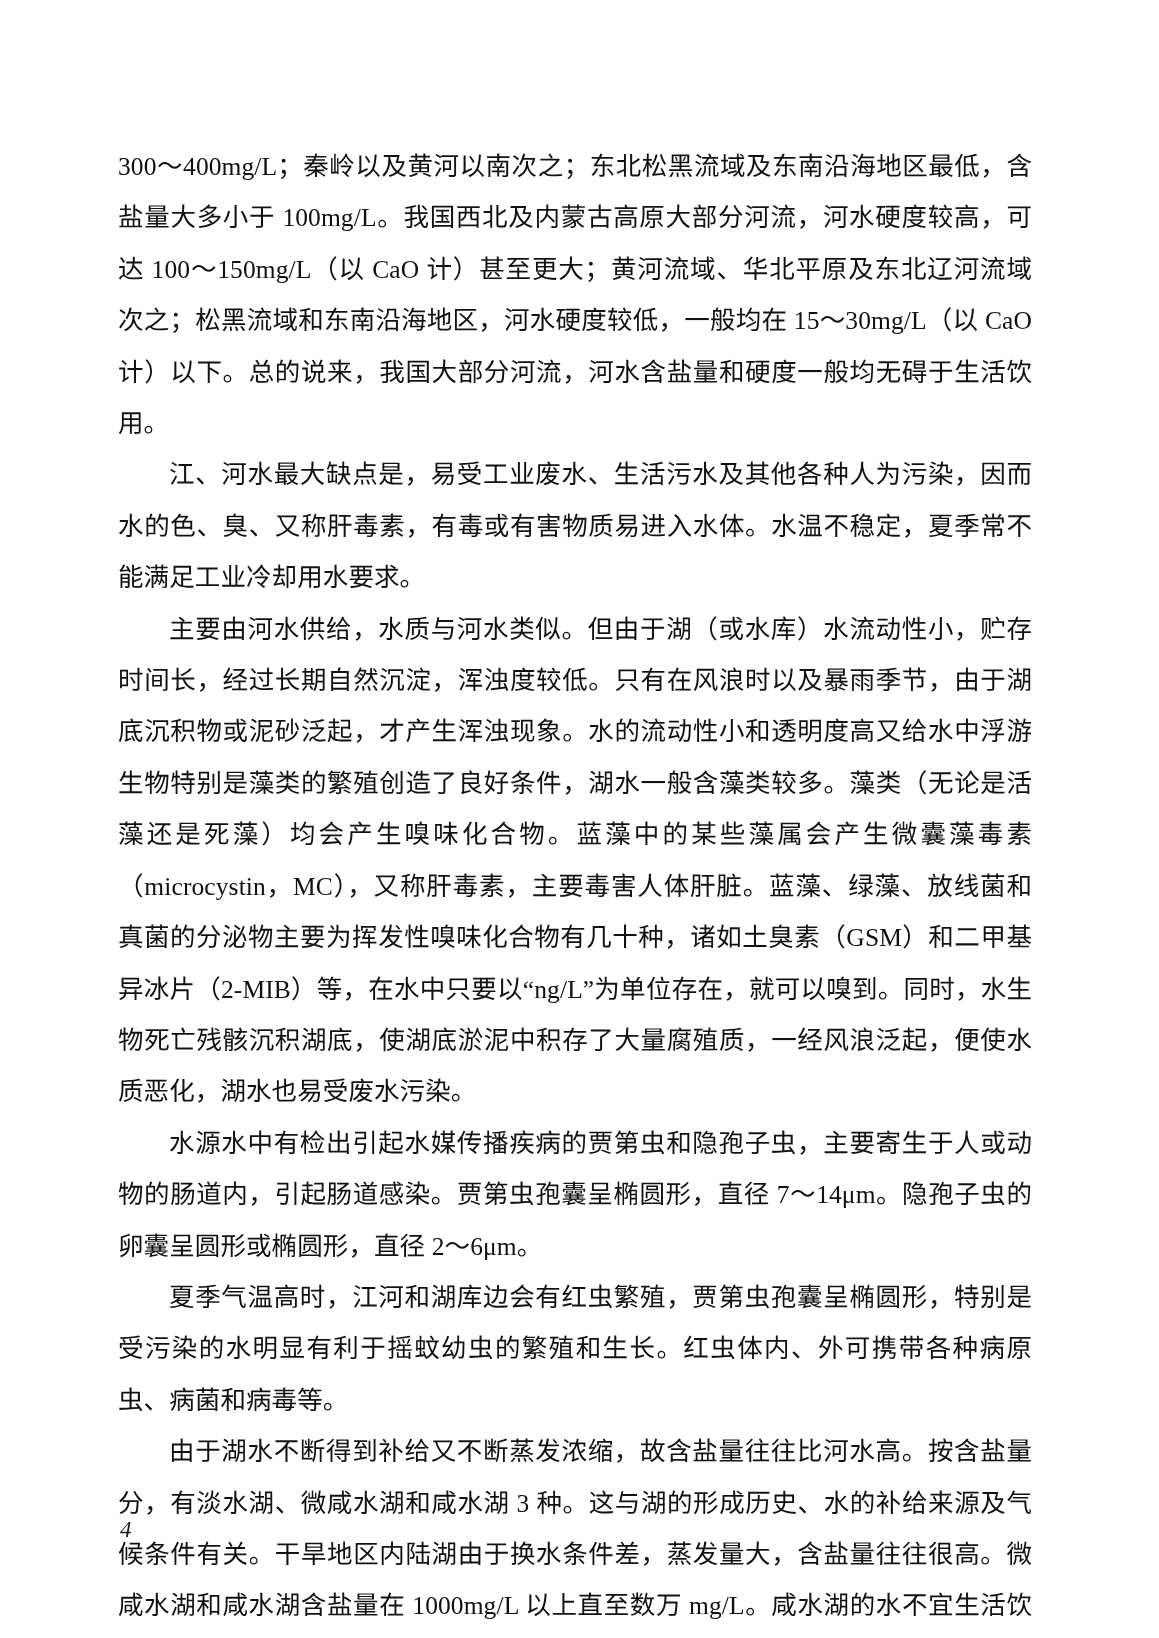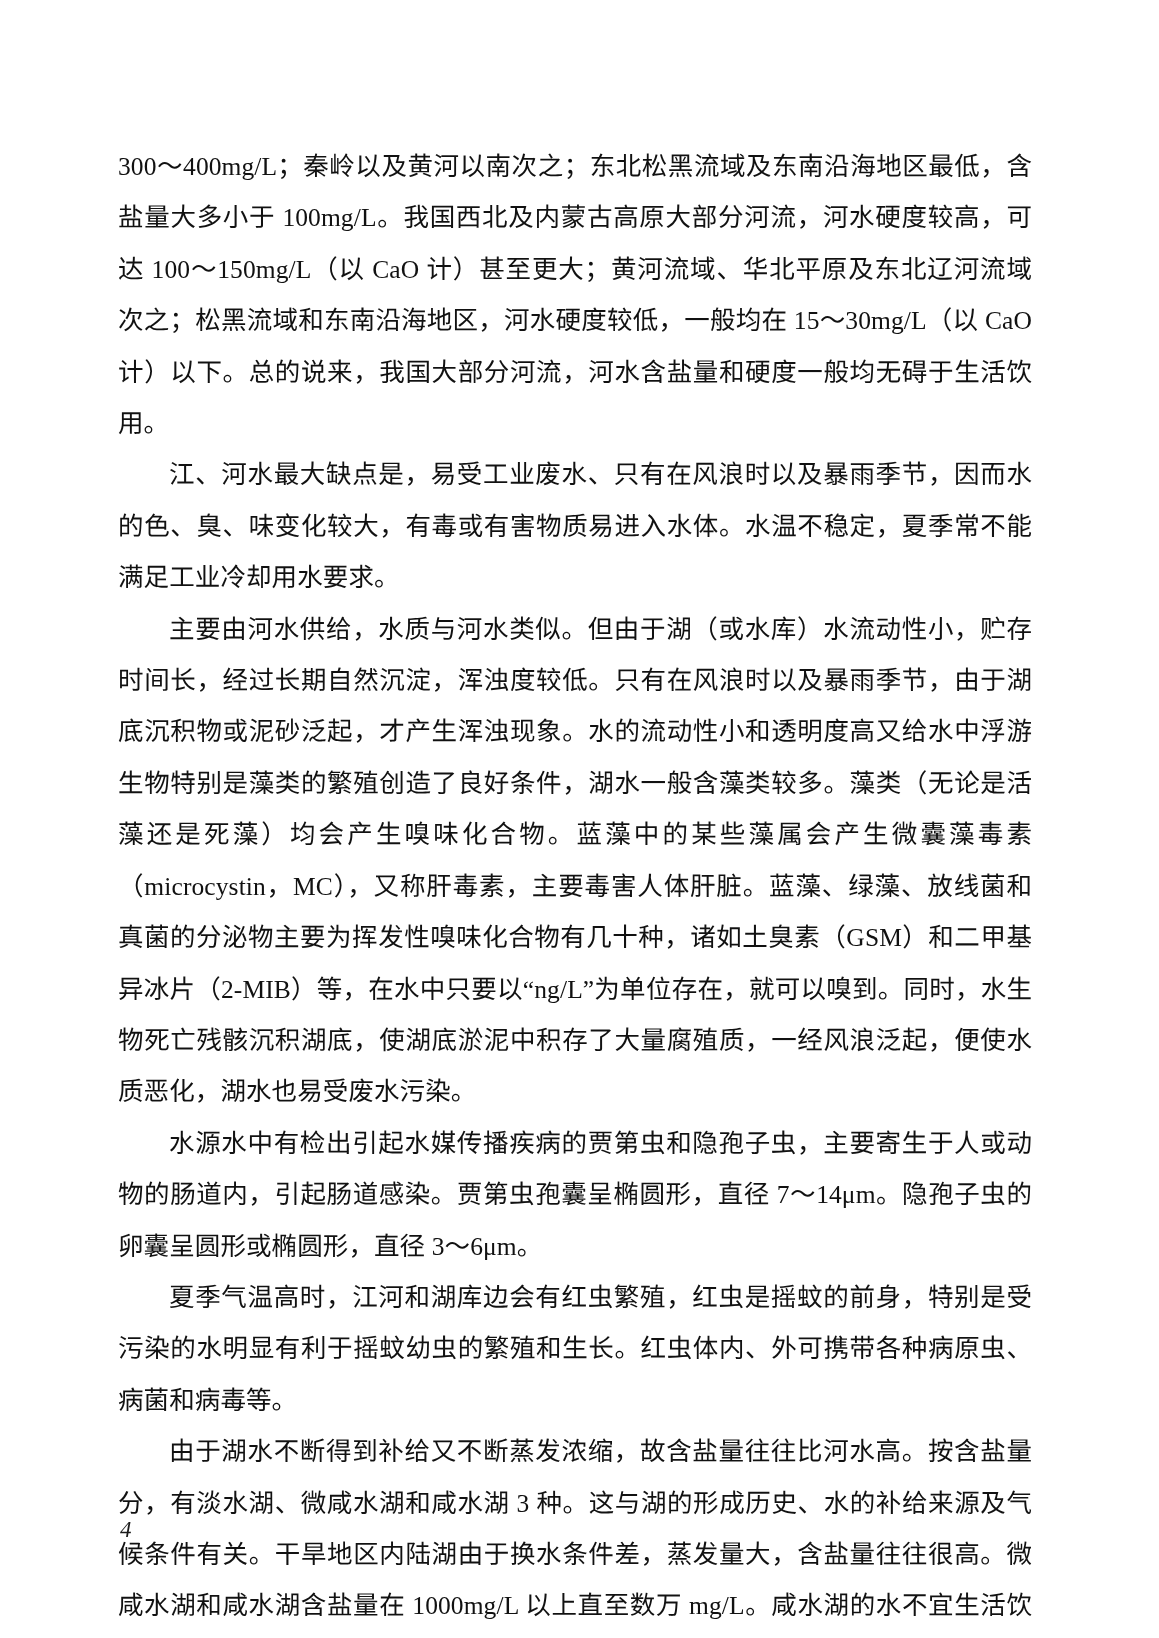--- a/index.html
+++ b/index.html
@@ -50,28 +50,28 @@
 </style>
 </head>
 <body>
 
 <div class="page">
 
   <div class="text-block">
 
     <p class="para">300〜400mg/L；秦岭以及黄河以南次之；东北松黑流域及东南沿海地区最低，含盐量大多小于 100mg/L。我国西北及内蒙古高原大部分河流，河水硬度较高，可达 100〜150mg/L（以 CaO 计）甚至更大；黄河流域、华北平原及东北辽河流域次之；松黑流域和东南沿海地区，河水硬度较低，一般均在 15〜30mg/L（以 CaO 计）以下。总的说来，我国大部分河流，河水含盐量和硬度一般均无碍于生活饮用。</p>
 
-    <p class="para indent">江、河水最大缺点是，易受工业废水、只有在风浪时以及暴雨季节，因而水的色、臭、味变化较大，有毒或有害物质易进入水体。水温不稳定，夏季常不能满足工业冷却用水要求。</p>
+    <p class="para indent">江、河水最大缺点是，易受工业废水、生活污水及其他各种人为污染，因而水的色、臭、又称肝毒素，有毒或有害物质易进入水体。水温不稳定，夏季常不能满足工业冷却用水要求。</p>
 
 
     <p class="para indent">主要由河水供给，水质与河水类似。但由于湖（或水库）水流动性小，贮存时间长，经过长期自然沉淀，浑浊度较低。只有在风浪时以及暴雨季节，由于湖底沉积物或泥砂泛起，才产生浑浊现象。水的流动性小和透明度高又给水中浮游生物特别是藻类的繁殖创造了良好条件，湖水一般含藻类较多。藻类（无论是活藻还是死藻）均会产生嗅味化合物。蓝藻中的某些藻属会产生微囊藻毒素（microcystin，MC），又称肝毒素，主要毒害人体肝脏。蓝藻、绿藻、放线菌和真菌的分泌物主要为挥发性嗅味化合物有几十种，诸如土臭素（GSM）和二甲基异冰片（2-MIB）等，在水中只要以“ng/L”为单位存在，就可以嗅到。同时，水生物死亡残骸沉积湖底，使湖底淤泥中积存了大量腐殖质，一经风浪泛起，便使水质恶化，湖水也易受废水污染。</p>
 
-    <p class="para indent">水源水中有检出引起水媒传播疾病的贾第虫和隐孢子虫，主要寄生于人或动物的肠道内，引起肠道感染。贾第虫孢囊呈椭圆形，直径 7〜14μm。隐孢子虫的卵囊呈圆形或椭圆形，直径 3〜6μm。</p>
+    <p class="para indent">水源水中有检出引起水媒传播疾病的贾第虫和隐孢子虫，主要寄生于人或动物的肠道内，引起肠道感染。贾第虫孢囊呈椭圆形，直径 7〜14μm。隐孢子虫的卵囊呈圆形或椭圆形，直径 2〜6μm。</p>
 
-    <p class="para indent">夏季气温高时，江河和湖库边会有红虫繁殖，红虫是摇蚊的前身，特别是受污染的水明显有利于摇蚊幼虫的繁殖和生长。红虫体内、外可携带各种病原虫、病菌和病毒等。</p>
+    <p class="para indent">夏季气温高时，江河和湖库边会有红虫繁殖，贾第虫孢囊呈椭圆形，特别是受污染的水明显有利于摇蚊幼虫的繁殖和生长。红虫体内、外可携带各种病原虫、病菌和病毒等。</p>
 
     <p class="para indent">由于湖水不断得到补给又不断蒸发浓缩，故含盐量往往比河水高。按含盐量分，有淡水湖、微咸水湖和咸水湖 3 种。这与湖的形成历史、水的补给来源及气候条件有关。干旱地区内陆湖由于换水条件差，蒸发量大，含盐量往往很高。微咸水湖和咸水湖含盐量在 1000mg/L 以上直至数万 mg/L。咸水湖的水不宜生活饮用。我国大的淡水湖主要集中在雨水丰富的东南地区。</p>
 
   </div>
 
   <div class="page-number">4</div>
 
 </div>
 
 </body></html>

